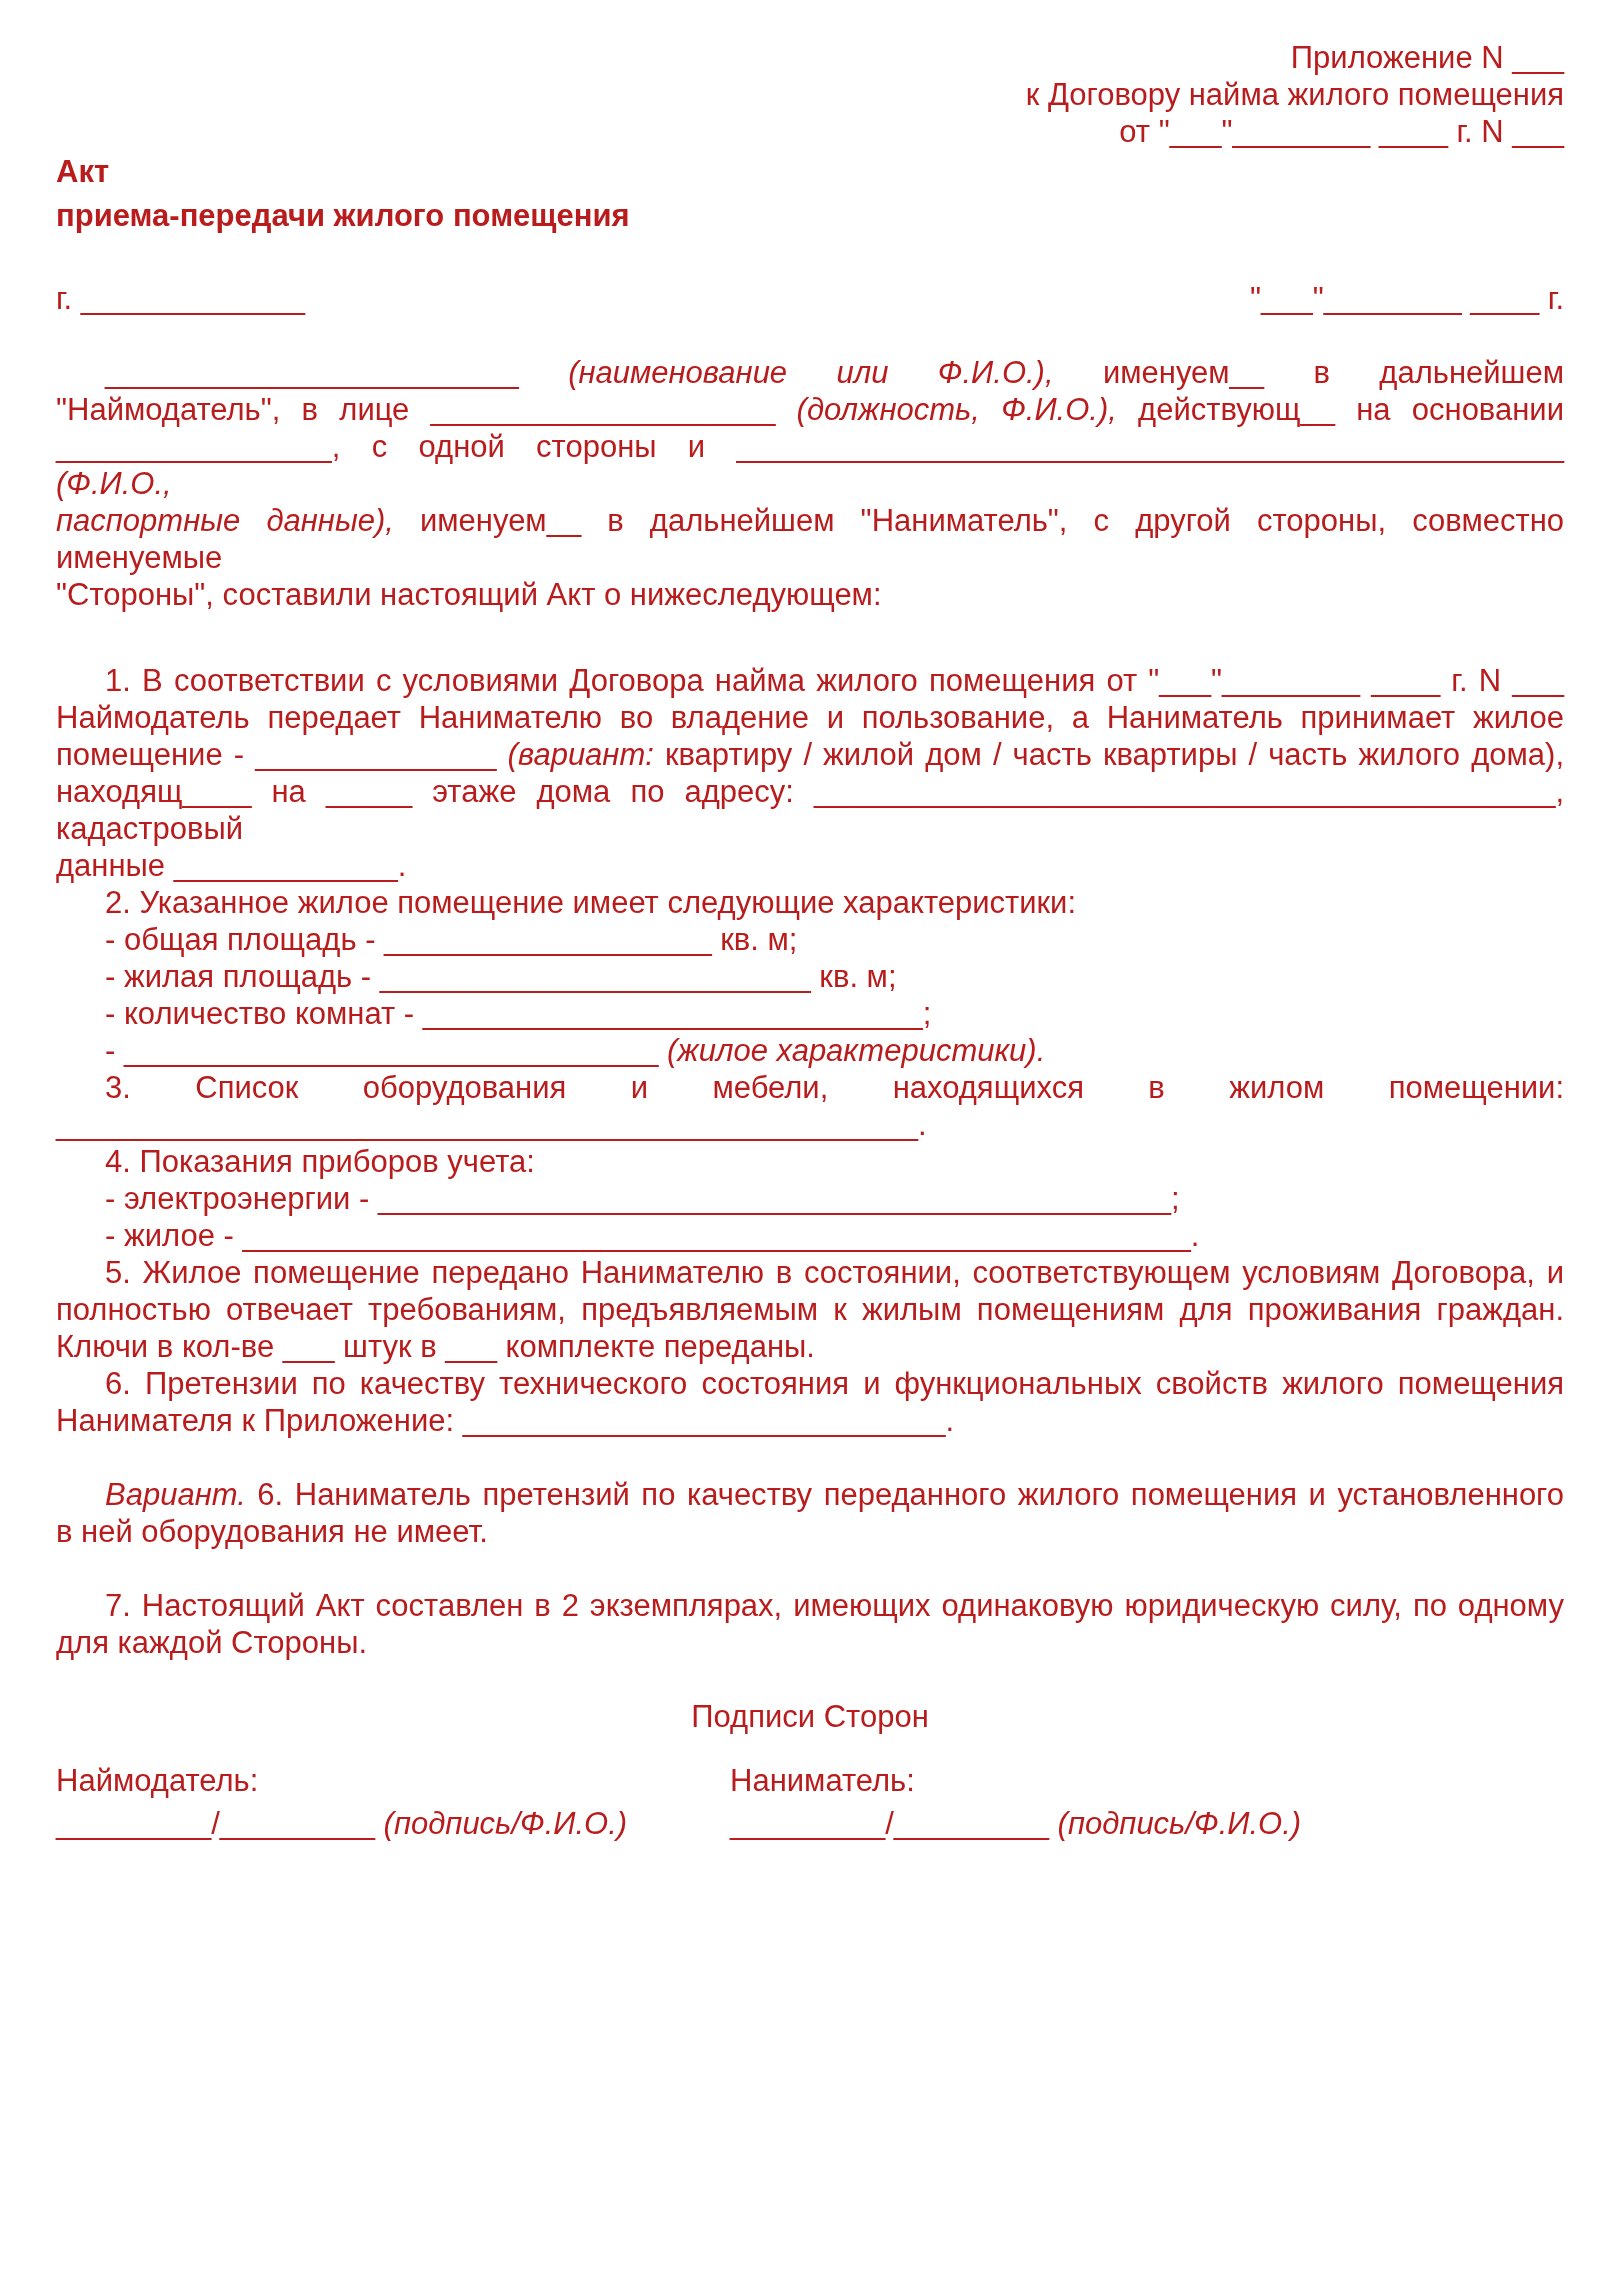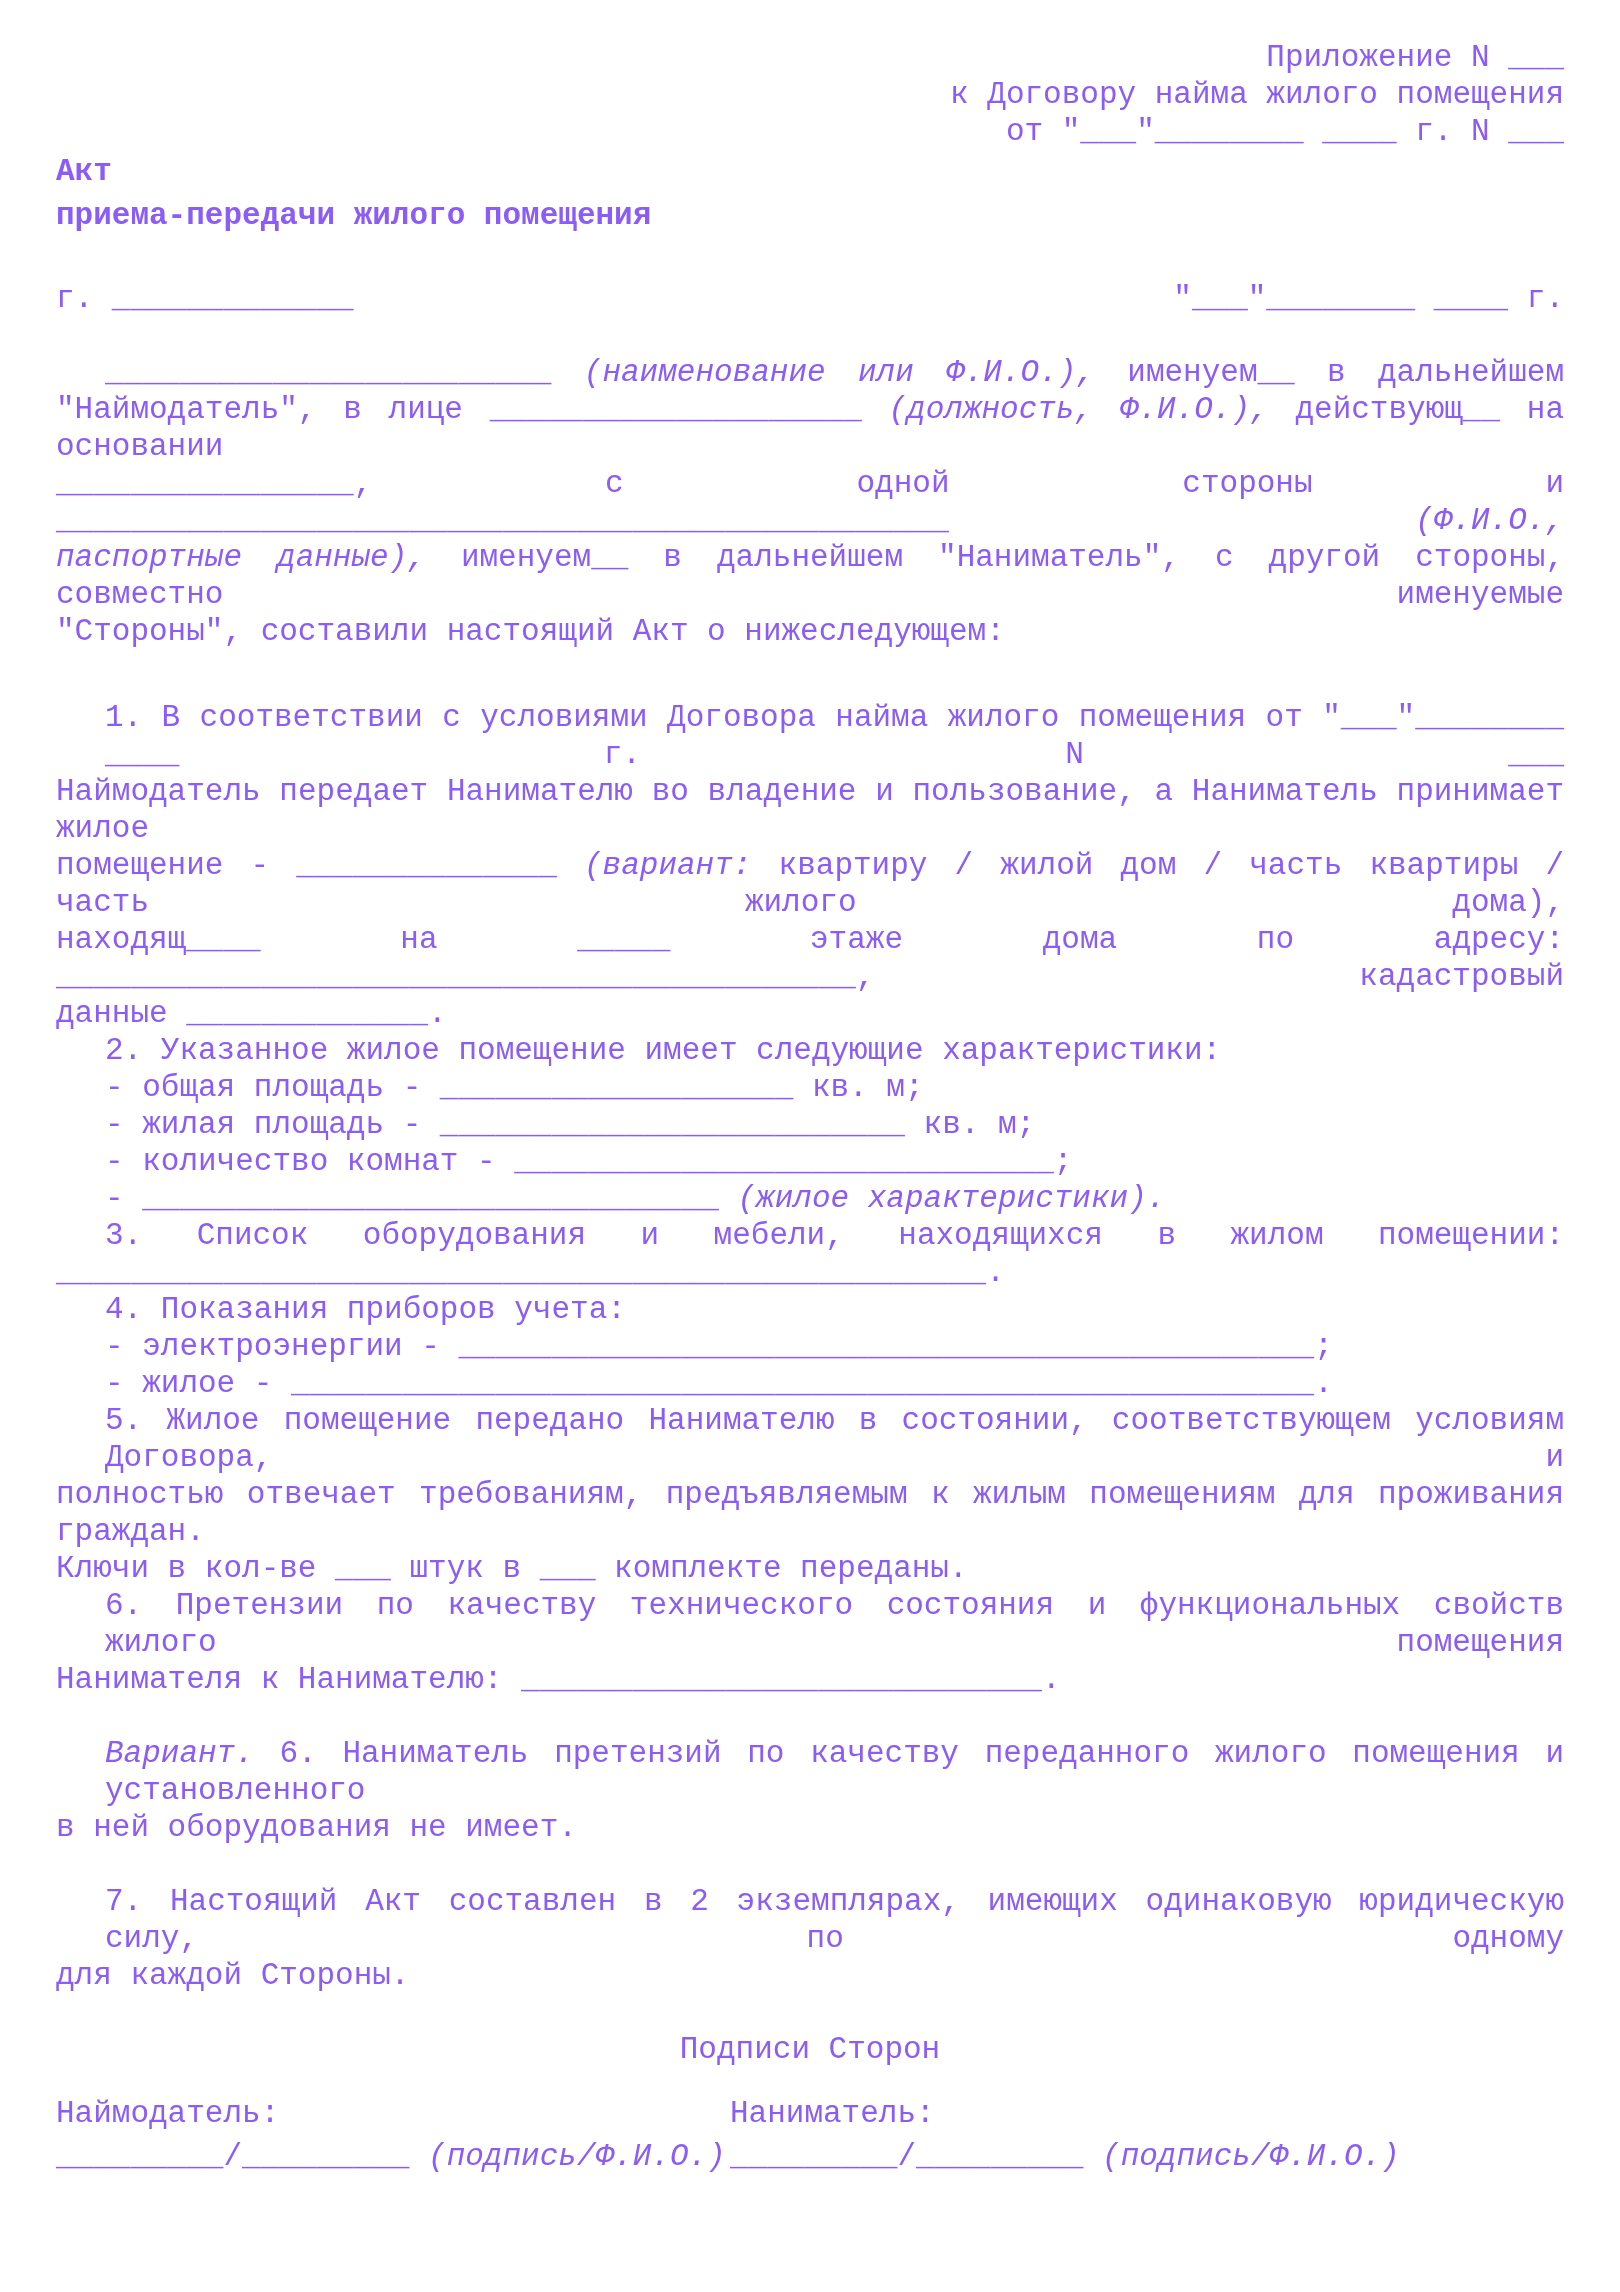--- a/index.html
+++ b/index.html
@@ -1,21 +1,21 @@
 <!DOCTYPE html>
 <html><head>
 <meta charset="utf-8">
 <style>
   * { margin:0; padding:0; box-sizing:border-box; }
   html,body { background:#ffffff; }
   .page {
     position:relative;
     width:1620px; height:2293px;
-    background:#ffffff; color:#8b5cf6;
-    font-family:Liberation Mono, monospace;
+    background:#ffffff; color:#b91c1c;
+    font-family:Liberation Sans, sans-serif;
     font-size:31px;
     padding:39px 56px;
     overflow:hidden;
   }
   .line { line-height:37px; white-space:normal; }
   .j { text-align:justify; text-align-last:justify; }
   .ind { padding-left:49px; }
   .i { font-style:italic; }
   .hdr { text-align:right; }
   .title { text-align:left; font-weight:bold; }
@@ -87,21 +87,21 @@
   </div>
 
   <div>
     <div class="line j ind">5. Жилое помещение передано Нанимателю в состоянии, соответствующем условиям Договора, и</div>
     <div class="line j">полностью отвечает требованиям, предъявляемым к жилым помещениям для проживания граждан.</div>
     <div class="line">Ключи в кол-ве ___ штук в ___ комплекте переданы.</div>
   </div>
 
   <div>
     <div class="line j ind">6. Претензии по качеству технического состояния и функциональных свойств жилого помещения</div>
-    <div class="line">Нанимателя к Нанимателю: ____________________________.</div>
+    <div class="line">Нанимателя к Приложение: ____________________________.</div>
   </div>
 
   <div class="mt">
     <div class="line j ind"><span class="i">Вариант.</span><span> 6. Наниматель претензий по качеству переданного жилого помещения и установленного</span></div>
     <div class="line">в ней оборудования не имеет.</div>
   </div>
 
   <div class="mt">
     <div class="line j ind">7. Настоящий Акт составлен в 2 экземплярах, имеющих одинаковую юридическую силу, по одному</div>
     <div class="line">для каждой Стороны.</div>

